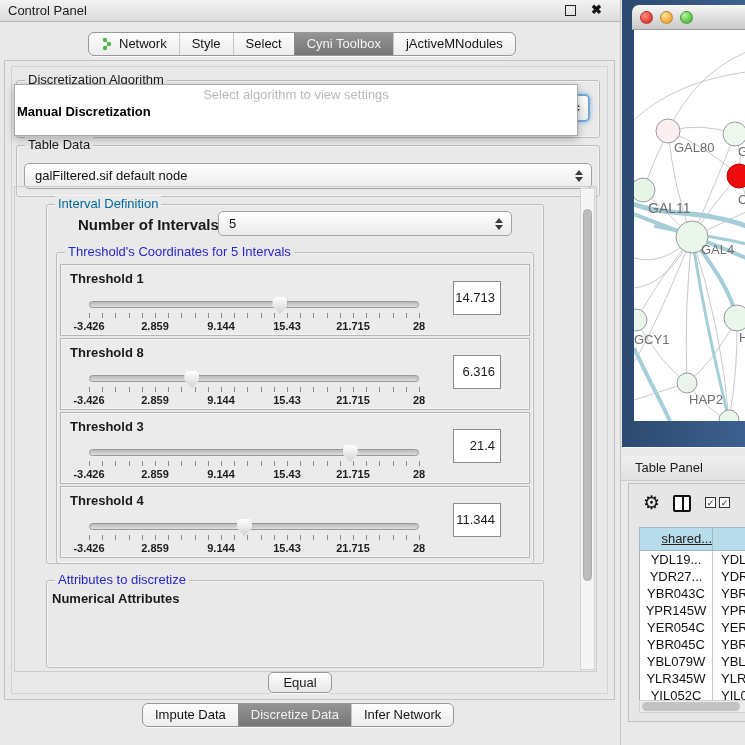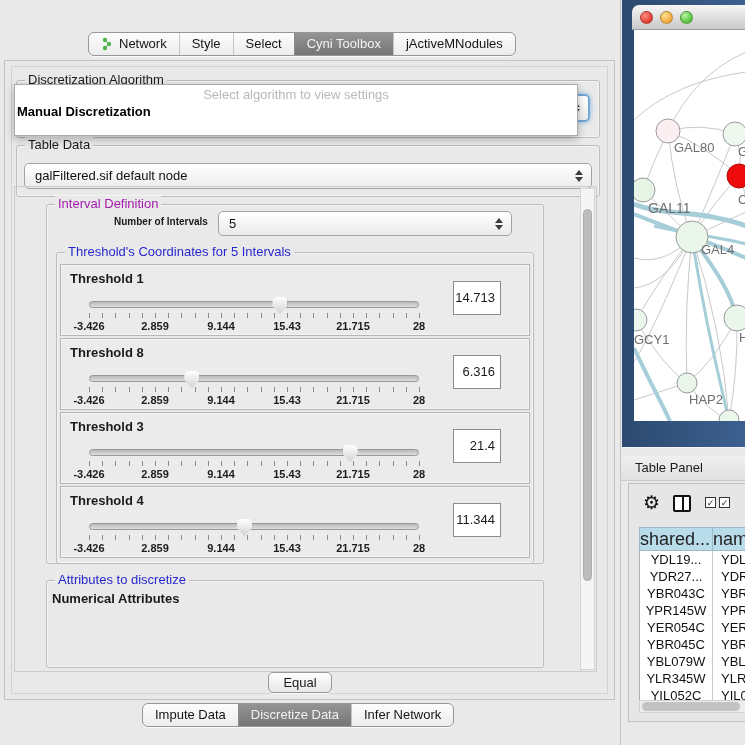--- a/index.html
+++ b/index.html
@@ -86,39 +86,44 @@
 
   .tpanel { position:absolute; left:7px; top:483px; width:118px; height:239px; background:#e6e6e6; border:1px solid #c0c0c0; border-right:none; overflow:hidden; }
   .gear { position:absolute; left:14px; top:8px; font-size:19px; color:#111; line-height:22px; }
   .colicon { position:absolute; left:44px; top:11px; width:18px; height:17px; border:2px solid #111; background:#fff; border-radius:2px; }
   .colicon i { position:absolute; left:50%; top:0; width:2px; height:100%; background:#111; }
   .cb { position:absolute; top:13px; width:11px; height:11px; border:1.5px solid #333; background:#fff; font-size:9px; line-height:10px; text-align:center; color:#222; }
   .cb.one { left:76px; } .cb.two { left:90px; }
 
   .ttable { position:absolute; left:10px; top:43px; width:220px; }
   .thead { display:flex; }
-  .thcell { height:24px; background:#b9dcea; border:1px solid #9fb9c6; border-right:none; font-size:18px; text-align:left; line-height:22px; color:#222; }
+  .thcell { height:24px; background:#b9dcea; border:1px solid #9fb9c6; border-right:none; font-size:13px; text-align:right; line-height:22px; color:#222;text-decoration:underline; }
   .thcell:last-child { border-right:1px solid #9fb9c6; }
   .thcell.c0 { width:73px; } .thcell.c1 { width:90px; }
   .tbody { background:#fff; border-left:1px solid #adadad; }
   .trow { display:flex; height:17px; }
   .tcell { font-size:13px; line-height:17px; color:#111; white-space:nowrap; overflow:hidden; }
   .tcell.c0 { width:73px; text-align:center; border-right:1px solid #c9c9c9; }
   .tcell.c1 { width:90px; padding-left:8px; }
   .hscroll { position:absolute; left:10px; top:216px; width:108px; height:13px; background:#ececec; border:1px solid #d2d2d2; }
   .hscroll .thumb { position:absolute; left:2px; top:1px; width:98px; height:9px; background:#c3c3c3; border-radius:5px; }
 
-  .lbl-green { color:#a21caf; }
+  .lbl-green { color:#0369a1; }
   .lbl-blue { color:#2727cf; }
   .bold { font-weight:bold; }
 </style>
 </head>
 <body>
 
 <div class="control-panel">
+  <div class="cp-titlebar">
+    <span class="cp-title">Control Panel</span>
+    <span class="float-icon"></span>
+    <span class="close-icon">✖</span>
+  </div>
 
   <div class="tabgroup top-tabs">
     <div class="tab">
       <svg width="13" height="14" viewBox="0 0 13 14">
         <line x1="4" y1="3" x2="8" y2="7" stroke="#8a8a8a" stroke-width="1"></line>
         <line x1="4" y1="11" x2="8" y2="7" stroke="#8a8a8a" stroke-width="1"></line>
         <circle cx="4" cy="3" r="2.2" fill="#4db84d"></circle>
         <circle cx="8" cy="7" r="2.2" fill="#4db84d"></circle>
         <circle cx="4" cy="11" r="2.2" fill="#4db84d"></circle>
       </svg>
@@ -166,21 +171,21 @@
         <i class="arr-up"></i>
         <i class="arr-dn"></i>
       </div>
   </div>
 
   <div class="scrollpane-frame"></div>
 
   <div class="gb" style="left:46px; top:204px; width:498px; height:360px;">
     <span class="gb-title lbl-green">Interval Definition</span>
   </div>
-  <span class="bold" style="position:absolute; left:78px; top:216px; font-size:10px;margin-left:36px;">Number of Intervals</span>
+  <span class="bold" style="position:absolute; left:78px; top:216px; font-size:15px;">Number of Intervals</span>
   <div class="combo" style="left:218px; top:211px; width:294px; height:25px;">
     <div class="val">5</div>
     <div class="arrows">
         <i class="arr-up"></i>
         <i class="arr-dn"></i>
       </div>
   </div>
 
   <div class="gb" style="left:56px; top:252px; width:478px; height:312px;">
     <span class="gb-title lbl-blue">Threshold's Coordinates for 5 Intervals</span>

